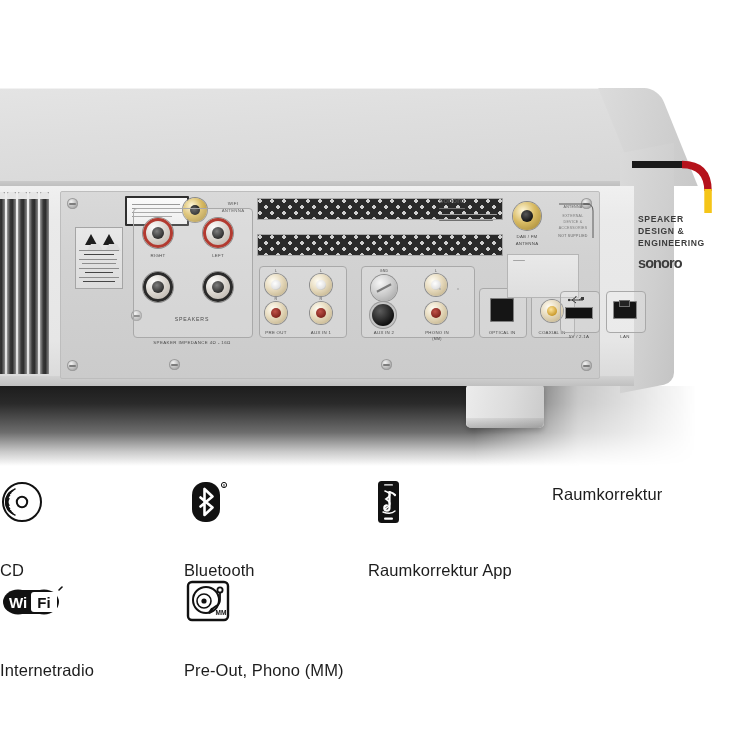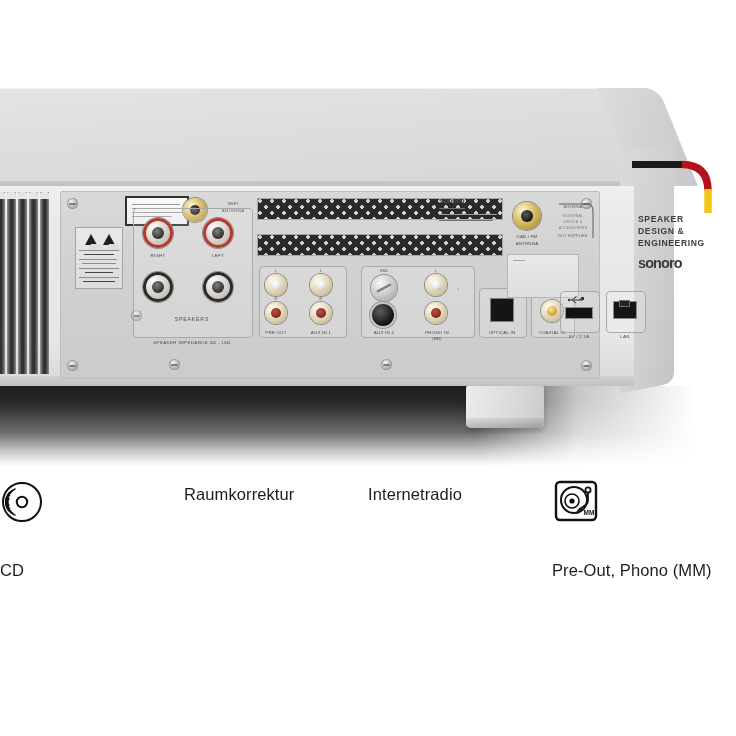--- a/index.html
+++ b/index.html
@@ -468,28 +468,64 @@
             <path d="M13.2,10.2 A13,13 0 0 0 13.2,33.8"></path>
             <path d="M11.4,12.4 A11,11 0 0 0 11.4,31.6"></path>
             <path d="M10,15 A9,9 0 0 0 10,29"></path>
             <path d="M9.2,18 A7,7 0 0 0 9.2,26"></path>
           </g>
         </svg>
       </div>
       <div class="cap">CD</div>
     </div>
 
-
-
+    <div class="feat">
+      <div class="ic">
+        <svg width="46" height="46" viewBox="0 0 46 46">
+          <rect x="8" y="3" width="28" height="40" rx="13" fill="#111"></rect>
+          <path d="M20.5,10 V36 L28.5,28.5 L16.5,18.5 M16.5,27.5 L28.5,17.5 L20.5,10" fill="none" stroke="#fff" stroke-width="2.6" stroke-linejoin="round" stroke-linecap="round"></path>
+          <circle cx="40" cy="6" r="2.6" fill="none" stroke="#111" stroke-width="1"></circle>
+          <text x="40" y="8" font-size="3.6" text-anchor="middle" fill="#111" font-family="Liberation Sans, sans-serif">R</text>
+        </svg>
+      </div>
+      <div class="cap">Bluetooth</div>
+    </div>
+
+
+    <div class="feat">
+      <div class="ic">
+        <svg width="40" height="46" viewBox="0 0 40 46">
+          <rect x="10" y="2" width="21" height="42" rx="3.5" fill="#111"></rect>
+          <rect x="16" y="38.6" width="9" height="2.2" rx="1.1" fill="#fff"></rect>
+          <rect x="16" y="5.2" width="9" height="1.4" rx=".7" fill="#fff"></rect>
+          <path d="M17,12 Q26,15 18,20 Q26,25 17,30" fill="none" stroke="#fff" stroke-width="1.6" stroke-linecap="round"></path>
+          <path d="M21.5,13 V29 a2.6,2.6 0 1,1 -2.6,-2.6" fill="none" stroke="#fff" stroke-width="2.2" stroke-linecap="round"></path>
+          <path d="M21.5,13 q4,1 5.5,3" fill="none" stroke="#fff" stroke-width="2.2" stroke-linecap="round"></path>
+          <path d="M15,33 Q23,36 27,32" fill="none" stroke="#fff" stroke-width="1.4" stroke-linecap="round"></path>
+        </svg>
+      </div>
+      <div class="cap">Raumkorrektur App</div>
+    </div>
 
     <div class="feat">
       <div class="cap">Raumkorrektur</div>
     </div>
 
     <div class="feat">
+      <div class="ic">
+        <svg width="66" height="44" viewBox="0 0 66 44">
+          <ellipse cx="18" cy="22" rx="15" ry="12.5" fill="#111"></ellipse>
+          <ellipse cx="44" cy="22" rx="15" ry="12.5" fill="#111"></ellipse>
+          <rect x="17" y="10" width="28" height="24" fill="#111"></rect>
+          <text x="18" y="28" font-size="15" font-weight="bold" text-anchor="middle" fill="#fff" font-family="Liberation Sans, sans-serif">Wi</text>
+          <rect x="31" y="12" width="26" height="20" rx="3" fill="#fff"></rect>
+          <text x="44" y="28" font-size="15" font-weight="bold" text-anchor="middle" fill="#111" font-family="Liberation Sans, sans-serif">Fi</text>
+          <path d="M59,10 l3,-3" stroke="#111" stroke-width="1.6" stroke-linecap="round"></path>
+        </svg>
+      </div>
       <div class="cap">Internetradio</div>
     </div>
 
 
     <div class="feat">
       <div class="ic">
         <svg width="48" height="46" viewBox="0 0 48 46">
           <rect x="4" y="3" width="40" height="38" rx="4" fill="none" stroke="#111" stroke-width="2.4"></rect>
           <circle cx="22" cy="21" r="13" fill="none" stroke="#111" stroke-width="2"></circle>
           <circle cx="20" cy="22" r="7" fill="none" stroke="#111" stroke-width="1.6"></circle>

